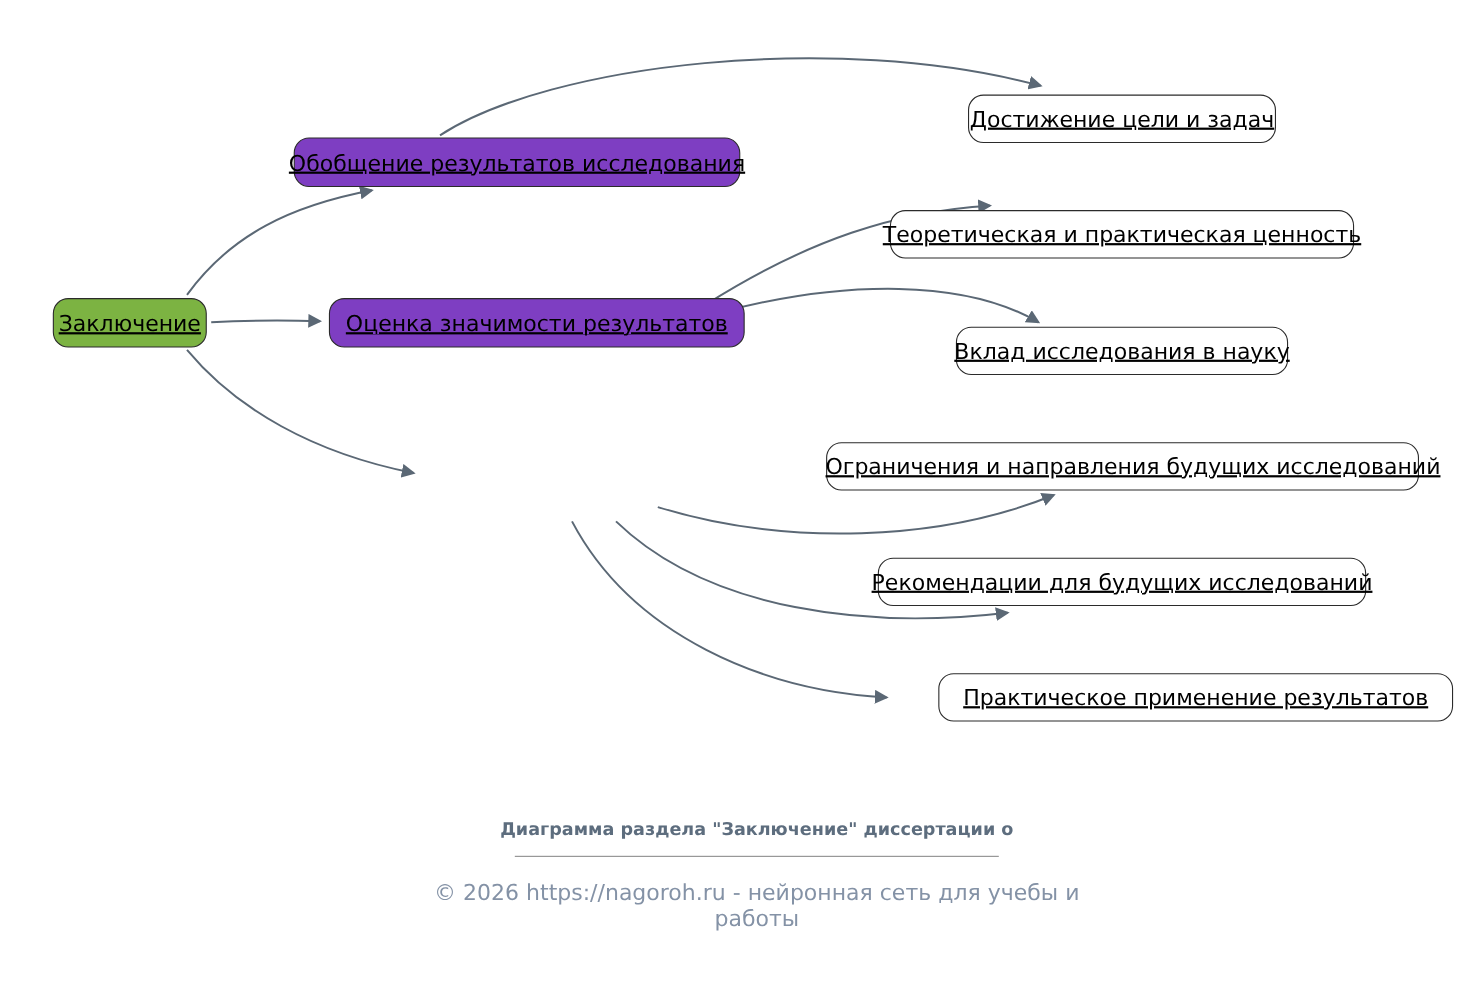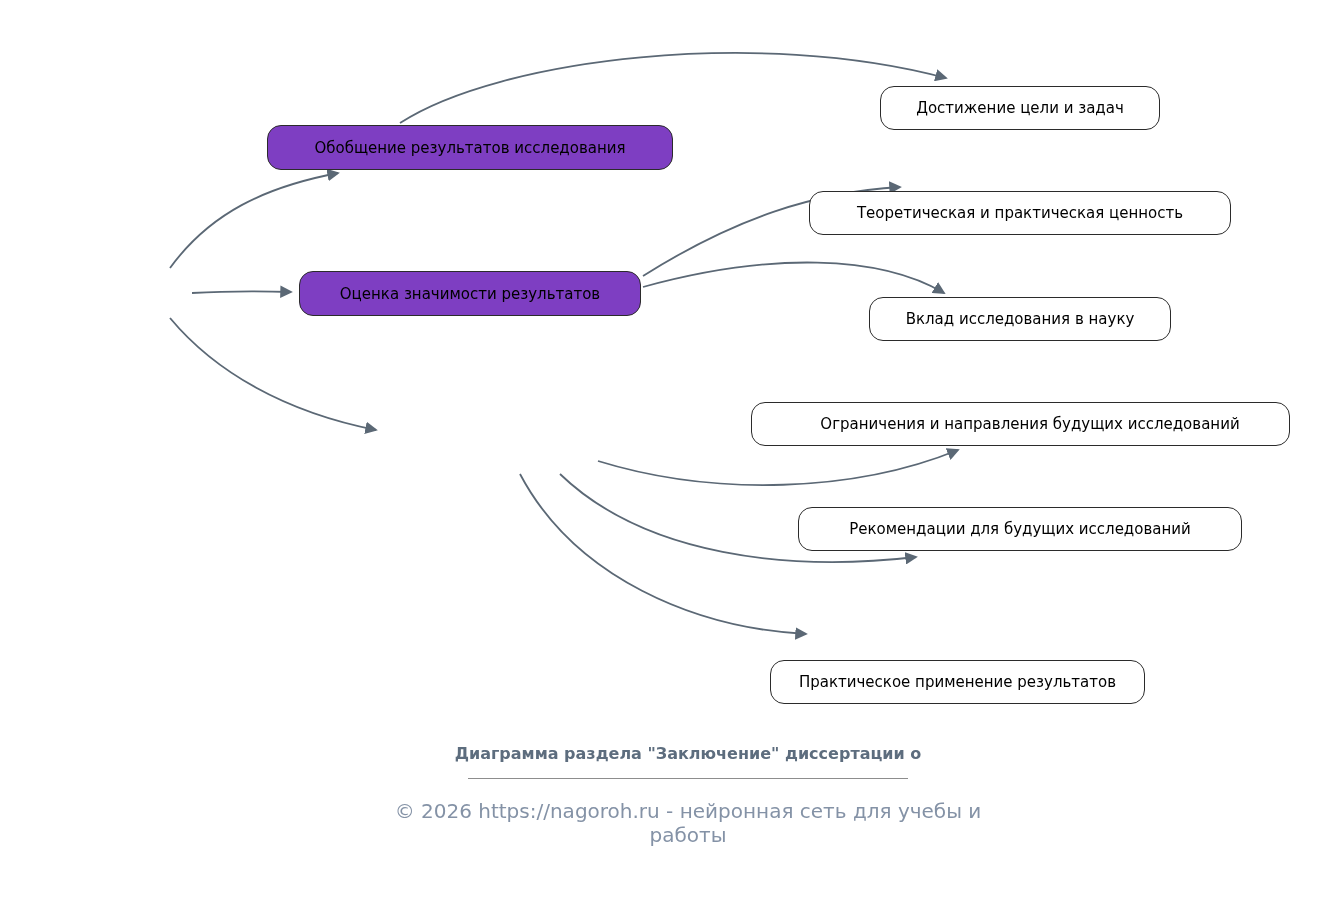--- a/index.html
+++ b/index.html
@@ -22,38 +22,39 @@
   }
   .canvas{position:absolute;inset:0;width:1337px;height:915px;}
   svg.edges{position:absolute;top:0;left:0;pointer-events:none;}
   svg.edges path.edge{fill:none;stroke:var(--arrow);stroke-width:1.8px;}
   #arrowhead path{fill:var(--arrow);}
   .node{
     position:absolute;
     display:flex;align-items:center;justify-content:center;
     border:1.6px solid var(--node-border);
     border-radius:14px;
-    font-size:15px;color:#000000;
+    font-size:20px;color:#000000;
     white-space:nowrap;
     padding:0 10px;
+    text-decoration:underline;
   }
   .node.root{background:var(--root-fill);}
   .node.branch{background:var(--branch-fill);}
   .node.leaf{background:var(--leaf-fill);}
 
   .n-root   {left:48px;  top:271px; width:140px; height:45px;}
   .n-branch1{left:267px; top:125px; width:406px; height:45px;}
-  .n-branch2{left:299px; top:271px; width:342px; height:45px;}
+  .n-branch2{left:299px; top:271px; width:378px; height:45px;}
   .n-branch3{left:344px; top:428px; width:252px; height:45px;}
   .n-leaf1  {left:880px; top:86px;  width:280px; height:44px;}
   .n-leaf2  {left:809px; top:191px; width:422px; height:44px;}
   .n-leaf3  {left:869px; top:297px; width:302px; height:44px;}
   .n-leaf4  {left:751px; top:402px; width:539px; height:44px;padding-left:29px;}
   .n-leaf5  {left:798px; top:507px; width:444px; height:44px;}
-  .n-leaf6  {left:770px; top:612px; width:375px; height:44px;margin-top:48px;}
+  .n-leaf6  {left:853px; top:612px; width:468px; height:44px;}
 
   .footer{
     position:absolute;
     top:744px;left:388px;width:600px;
     text-align:center;
   }
   .caption{
     color:var(--caption-text);
     font-weight:bold;
     font-size:16px;
@@ -85,20 +86,21 @@
     <path class="edge" d="M 192 293 C 228 291 256 291 291 292" marker-end="url(#arrowhead)"></path>
     <path class="edge" d="M 170 318 C 215 372 285 412 376 430" marker-end="url(#arrowhead)"></path>
     <path class="edge" d="M 400 123 C 500 58 760 28 946 78" marker-end="url(#arrowhead)"></path>
     <path class="edge" d="M 643 276 C 735 218 815 192 900 187" marker-end="url(#arrowhead)"></path>
     <path class="edge" d="M 643 287 C 770 252 880 255 944 293" marker-end="url(#arrowhead)"></path>
     <path class="edge" d="M 598 461 C 715 497 855 492 958 450" marker-end="url(#arrowhead)"></path>
     <path class="edge" d="M 560 474 C 645 556 790 572 916 557" marker-end="url(#arrowhead)"></path>
     <path class="edge" d="M 520 474 C 575 578 695 628 806 634" marker-end="url(#arrowhead)"></path>
   </svg>
 
+  <div class="node root n-root">Заключение</div>
 
   <div class="node branch n-branch1">Обобщение результатов исследования</div>
   <div class="node branch n-branch2">Оценка значимости результатов</div>
 
   <div class="node leaf n-leaf1">Достижение цели и задач</div>
   <div class="node leaf n-leaf2">Теоретическая и практическая ценность</div>
   <div class="node leaf n-leaf3">Вклад исследования в науку</div>
   <div class="node leaf n-leaf4">Ограничения и направления будущих исследований</div>
   <div class="node leaf n-leaf5">Рекомендации для будущих исследований</div>
   <div class="node leaf n-leaf6">Практическое применение результатов</div>

